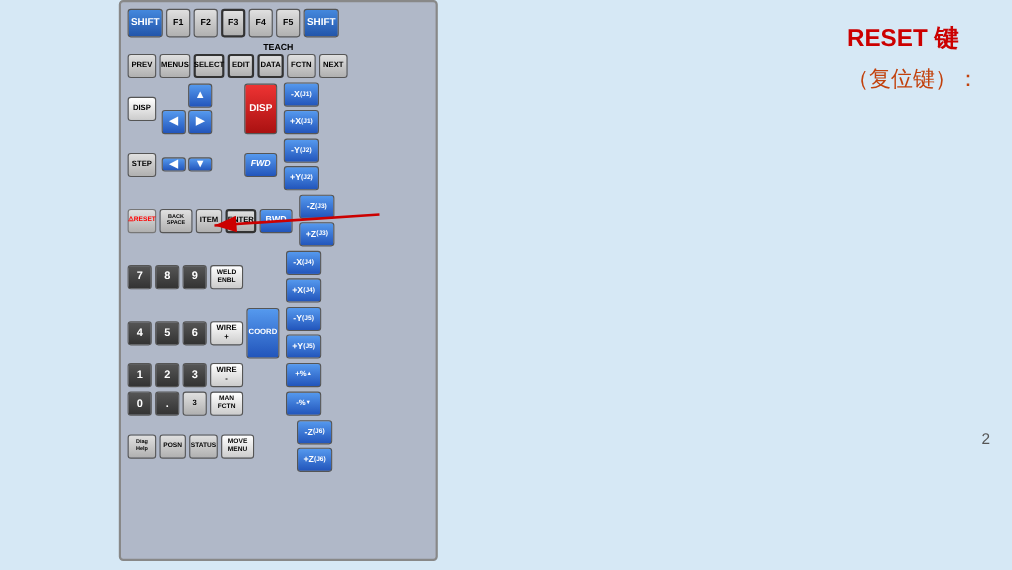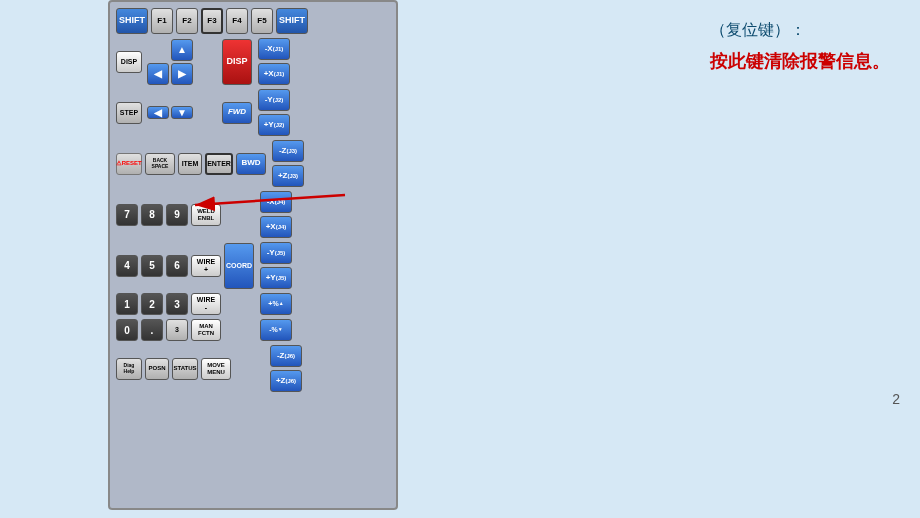--- a/index.html
+++ b/index.html
@@ -93,22 +93,22 @@
     }
 
     .reset-title {
       font-size: 22px;
       font-weight: bold;
       color: #cc0000;
       margin-bottom: 8px;
     }
 
     .reset-subtitle {
-      font-size: 16px;
-      color: #0c4a6e;
+      font-size: 20px;
+      color: #c2410c;
       margin-bottom: 8px;
     }
 
     .reset-desc {
       font-size: 18px;
       color: #cc0000;
       font-weight: bold;
     }
 
     
@@ -138,20 +138,32 @@
     <div class="key-row">
       <div class="key key-shift" style="width:32px;height:26px;">SHIFT</div>
       <div class="key key-gray" style="width:22px;height:26px;">F1</div>
       <div class="key key-gray" style="width:22px;height:26px;">F2</div>
       <div class="key key-gray" style="width:22px;height:26px;border:2px solid #333;">F3</div>
       <div class="key key-gray" style="width:22px;height:26px;">F4</div>
       <div class="key key-gray" style="width:22px;height:26px;">F5</div>
       <div class="key key-shift" style="width:32px;height:26px;">SHIFT</div>
     </div>
 
+    <div style="position:relative;">
+      <div style="text-align:center;font-size:8px;font-weight:bold;margin-bottom:2px;">TEACH</div>
+      <div class="key-row">
+        <div class="key key-gray" style="width:26px;height:22px;font-size:7px;">PREV</div>
+        <div class="key key-gray" style="width:28px;height:22px;font-size:7px;">MENUS</div>
+        <div class="key key-gray" style="width:28px;height:22px;font-size:7px;border:2px solid #333;">SELECT</div>
+        <div class="key key-gray" style="width:24px;height:22px;font-size:7px;border:2px solid #333;">EDIT</div>
+        <div class="key key-gray" style="width:24px;height:22px;font-size:7px;border:2px solid #333;">DATA</div>
+        <div class="key key-gray" style="width:26px;height:22px;font-size:7px;">FCTN</div>
+        <div class="key key-gray" style="width:26px;height:22px;font-size:7px;">NEXT</div>
+      </div>
+    </div>
 
     <div class="key-row" style="margin-top:4px;">
 
       <div style="display:flex;flex-direction:column;gap:3px;">
         <div class="key key-white" style="width:26px;height:22px;font-size:7px;">DISP</div>
       </div>
 
       <div style="display:grid;grid-template-columns:22px 22px 22px;grid-template-rows:22px 22px;gap:2px;margin-left:2px;">
         <div></div>
         <div class="key key-blue" style="font-size:10px;">▲</div>
@@ -266,19 +278,19 @@
   <svg class="arrow-svg" width="200" height="200" style="position:absolute;left:155px;top:185px;">
     <defs>
       <marker id="arrowhead" markerWidth="8" markerHeight="6" refX="8" refY="3" orient="auto">
         <polygon points="0 0, 8 3, 0 6" fill="#cc0000"></polygon>
       </marker>
     </defs>
     <line x1="190" y1="10" x2="40" y2="20" stroke="#cc0000" stroke-width="2.5" marker-end="url(#arrowhead)"></line>
   </svg>
 
   <div class="annotation-container">
+    <div class="reset-title">RESET 键</div>
     <div class="reset-subtitle">（复位键）：</div>
-    <div class="reset-desc">按此键清除报警信息。</div>
   </div>
 
   <div class="page-number">2</div>
 
 </div>
 
 </body></html>

